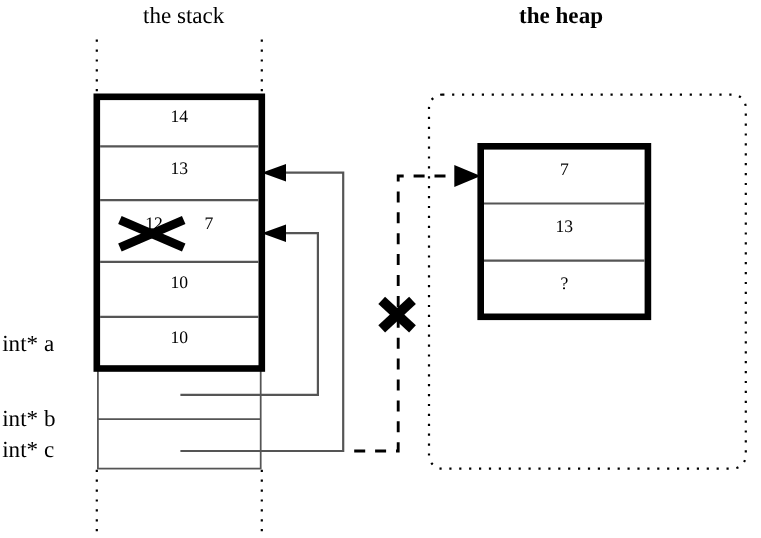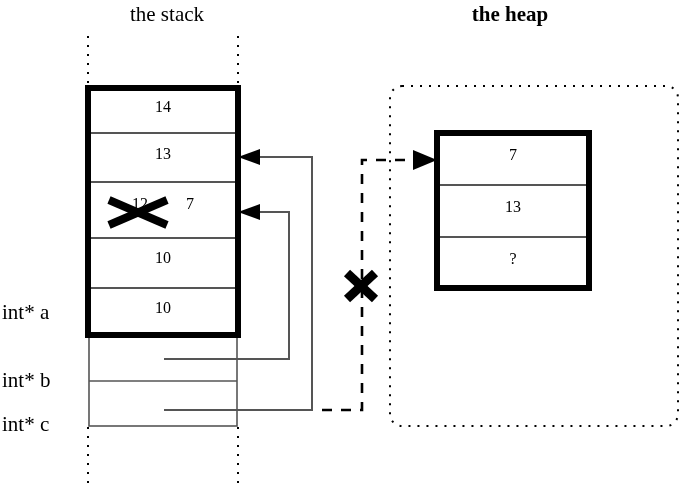--- a/index.html
+++ b/index.html
@@ -99,21 +99,21 @@
     <line x1="109" y1="225" x2="167" y2="200" stroke="#000" stroke-width="8" stroke-linecap="butt"></line>
   </svg>
   <div class="cellvalue" style="left:165px; top:195px; width:50px; text-align:center;">7</div>
 
   <div class="cellvalue" style="left:89px; top:249px; width:148px;">10</div>
 
   <div class="cellvalue" style="left:89px; top:299px; width:148px;">10</div>
 
   <div class="side-label" style="left:2px; top:300px;">int* a</div>
   <div class="side-label" style="left:2px; top:352px;margin-top:16px;">int* b</div>
-  <div class="side-label" style="left:2px; top:412px;">int* c</div>
+  <div class="side-label" style="left:2px; top:396px;">int* c</div>
 
   <div class="cellvalue" style="left:438px; top:146px; width:150px;">7</div>
   <div class="cellvalue" style="left:438px; top:198px; width:150px;">13</div>
   <div class="cellvalue" style="left:438px; top:250px; width:150px;">?</div>
 
   <svg class="layer">
     <line x1="347" y1="273" x2="375" y2="299" stroke="#000" stroke-width="9" stroke-linecap="butt"></line>
     <line x1="347" y1="299" x2="375" y2="273" stroke="#000" stroke-width="9" stroke-linecap="butt"></line>
   </svg>
 

